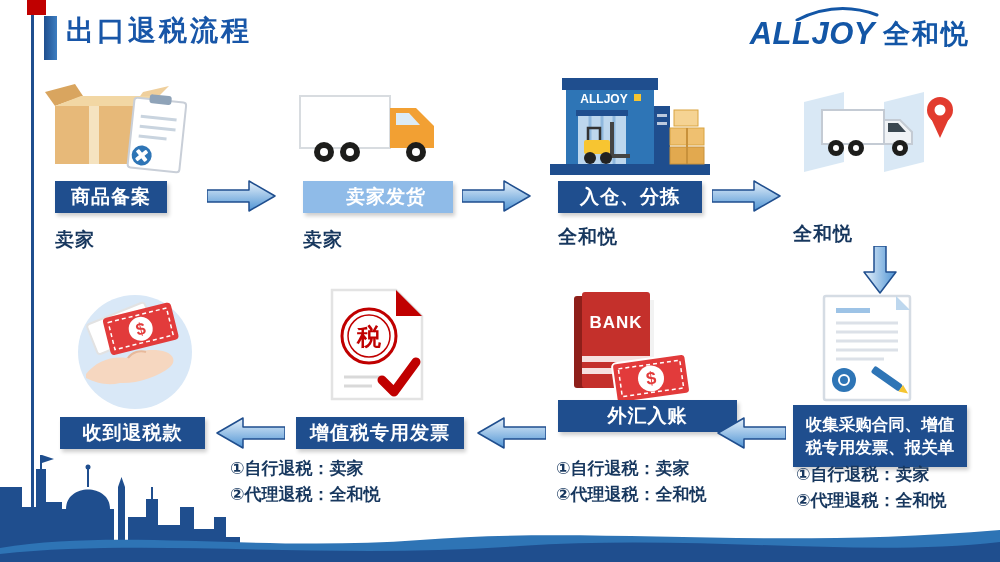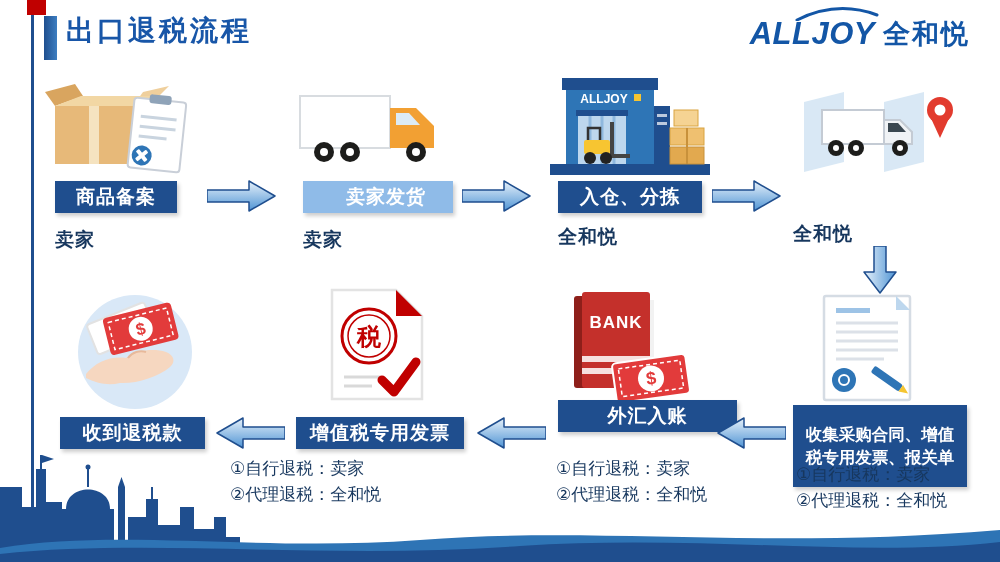--- a/index.html
+++ b/index.html
@@ -26,26 +26,26 @@
 
   
   .step-label {
     position:absolute; height:32px; line-height:32px; text-align:center;
     background:#1F4E8E; color:#ffffff; font-weight:bold; font-size:19px;
     letter-spacing:1px; box-shadow:2px 3px 4px rgba(0,0,0,.20);
     white-space:nowrap;
   }
   .step-label.light { background:#8FBBE8;padding-left:16px; }
   .step-label.two-line {
-    height:auto; line-height:1.38; padding:18px 6px; font-size:16.5px;
+    height:auto; line-height:1.38; padding:8px 6px; font-size:16.5px;
     white-space:normal; letter-spacing:0;
   }
   .actor { position:absolute; text-align:left; color:#17375E;
            font-weight:bold; font-size:19px; letter-spacing:1px; }
-  .notes { position:absolute; color:#17375E; font-weight:normal;
+  .notes { position:absolute; color:#17375E; font-weight:bold;
            font-size:17px; line-height:26px; white-space:nowrap; }
 </style>
 </head>
 <body>
 
 <div class="canvas">
 
   <svg width="0" height="0" style="position:absolute" aria-hidden="true">
     <defs>
       <linearGradient id="gradV" x1="0" y1="0" x2="0" y2="1">
@@ -149,21 +149,21 @@
       <circle cx="36" cy="68" r="3" fill="#FFFFFF"></circle>
     <circle cx="56" cy="68" r="8" fill="#1D1D1B"></circle>
       <circle cx="56" cy="68" r="3" fill="#FFFFFF"></circle>
     <circle cx="100" cy="68" r="8" fill="#1D1D1B"></circle>
       <circle cx="100" cy="68" r="3" fill="#FFFFFF"></circle>
     <polygon points="129,34 151,34 140,58" fill="#E23B2E"></polygon>
     <circle cx="140" cy="30" r="13" fill="#E23B2E"></circle>
     <circle cx="140" cy="30" r="5.5" fill="#FFFFFF"></circle>
   </svg>
 
-  <div class="step-label" style="left:55px;top:181px;width:122px">商品备案</div>
+  <div class="step-label" style="left:55px;top:181px;width:112px">商品备案</div>
   <div class="step-label light" style="left:303px;top:181px;width:134px">卖家发货</div>
   <div class="step-label" style="left:558px;top:181px;width:144px">入仓、分拣</div>
 
   <div class="actor" style="left:55px;top:227px;width:130px">卖家</div>
   <div class="actor" style="left:303px;top:227px;width:134px">卖家</div>
   <div class="actor" style="left:558px;top:224px;width:144px">全和悦</div>
   <div class="actor" style="left:793px;top:221px;width:174px">全和悦</div>
 
   <svg class="abs" style="left:207px;top:179px" width="70" height="34" viewBox="0 0 70 34">
     <polygon points="0,11 42,11 42,2 68,17 42,32 42,23 0,23" fill="url(#gradV)" stroke="#1F4E8E" stroke-width="1.5" stroke-linejoin="round"></polygon>

